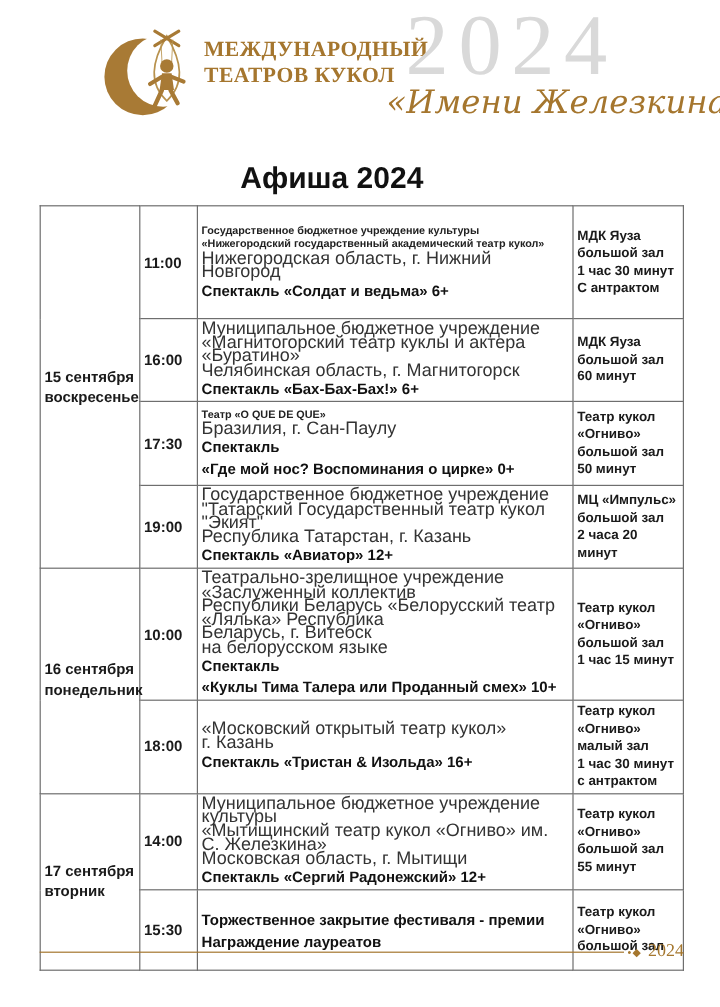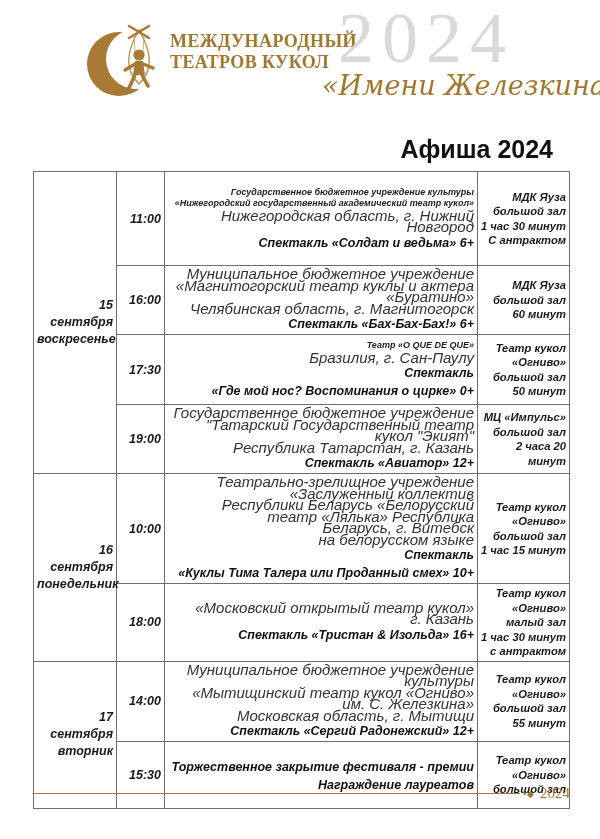--- a/index.html
+++ b/index.html
@@ -29,36 +29,36 @@
   }
   .script-name {
     position:absolute; left:310px; top:70px;
     font-family:"DejaVu Serif", serif; font-style:italic;
     font-size:27px; color:#a5762e; white-space:nowrap;
   }
 
   
   .page-title {
     position:absolute; top:135px; left:0; width:553px;
-    text-align:right; font-weight:bold; font-size:25px; color:#111;
+    text-align:center; font-weight:bold; font-size:25px; color:#111;
   }
 
   
   table.schedule {
     position:absolute; top:171px; left:33px;
     width:536px; border-collapse:collapse; table-layout:fixed;
   }
   table.schedule col.c-date  { width:83px;  }
   table.schedule col.c-time  { width:48px;  }
   table.schedule col.c-desc  { width:313px; }
   table.schedule col.c-venue { width:92px;  }
   table.schedule td {
     border:1px solid #6e6e6e;
-    text-align:right; vertical-align:middle;
-    padding:2px 3px; background:#fff;font-style:italic;
+    text-align:left; vertical-align:middle;
+    padding:2px 3px; background:#fff;
   }
   tr.r0 td { height:94px; }
   tr.r1 td { height:67px; }
   tr.r2 td { height:70px; }
   tr.r3 td { height:59px; }
   tr.r4 td { height:93px; }
   tr.r5 td { height:72px; }
   tr.r6 td { height:56px;margin-top:32px; }
   tr.r7 td { height:67px; }
 

